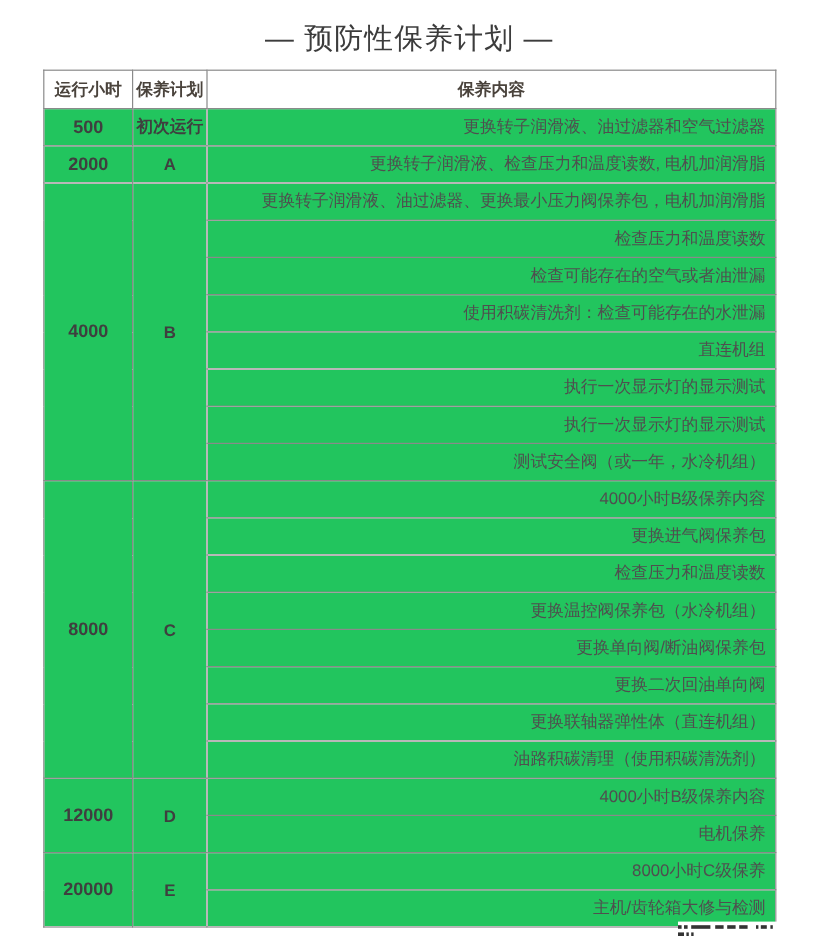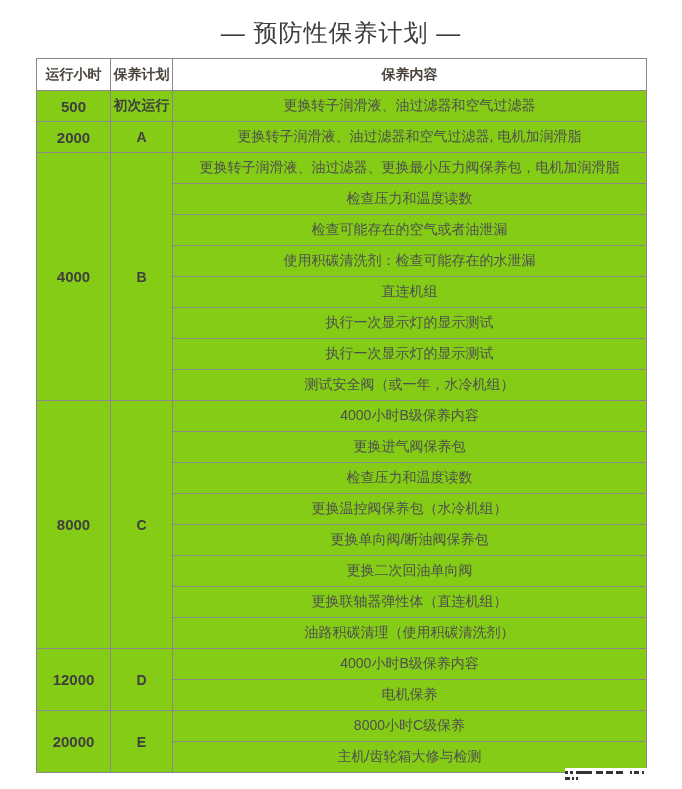--- a/index.html
+++ b/index.html
@@ -36,32 +36,32 @@
     white-space: nowrap;
   }
   .mtable th {
     height: 32px;
     font-size: 14px;
     font-weight: bold;
     color: #4a433c;
     text-align: center;
     background: #ffffff;
   }
-  .mtable td { height: 31px; font-size: 14px; background: #84cc16; }
+  .mtable td { height: 31px; font-size: 14px; background: #22c55e; }
   td.hours, td.plan {
     text-align: center;
     vertical-align: middle;
     font-weight: bold;
     color: #3f3f3f;
     font-size: 15px;
   }
   td.plan { font-size: 14px; }
   td.content {
     color: #4f4f4f;
-    text-align: center;
+    text-align: right;
     padding: 0 8px;
     vertical-align: middle;
   }
   .watermark {
     position: absolute;
     left: 565px; top: 768px;
     width: 86px; height: 21px;
     background: #ffffff;
     overflow: hidden;
     font-size: 0;
@@ -100,21 +100,21 @@
     </thead>
     <tbody id="tbody">
         <tr>
           <td class="hours" rowspan="1">500</td>
           <td class="plan" rowspan="1">初次运行</td>
           <td class="content">更换转子润滑液、油过滤器和空气过滤器</td>
         </tr>
         <tr>
           <td class="hours" rowspan="1">2000</td>
           <td class="plan" rowspan="1">A</td>
-          <td class="content">更换转子润滑液、油过滤器和空气过滤器, 电机加润滑脂</td>
+          <td class="content">更换转子润滑液、检查压力和温度读数, 电机加润滑脂</td>
         </tr>
         <tr>
           <td class="hours" rowspan="8">4000</td>
           <td class="plan" rowspan="8">B</td>
           <td class="content">更换转子润滑液、油过滤器、更换最小压力阀保养包，电机加润滑脂</td>
         </tr>
         <tr>
           <td class="content">检查压力和温度读数</td>
         </tr>
         <tr>

